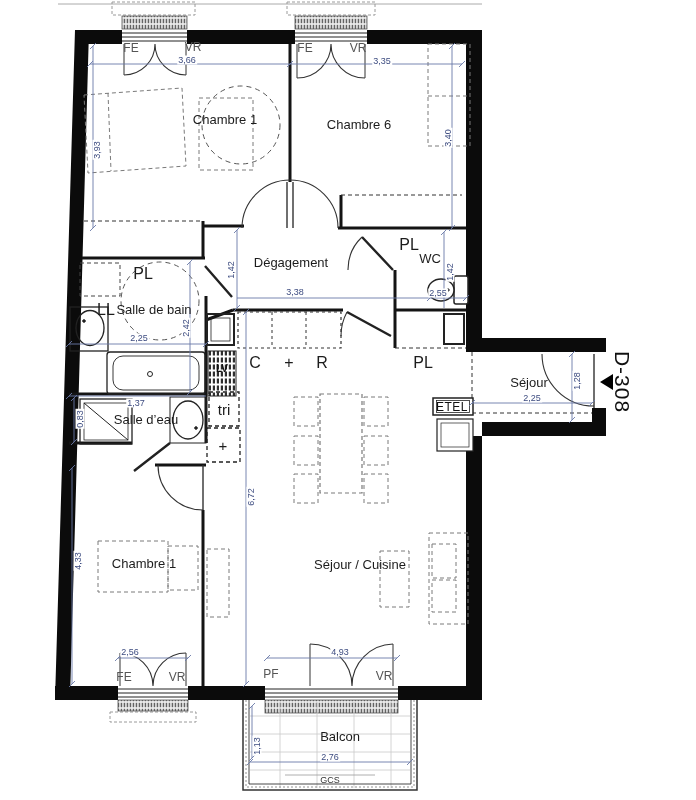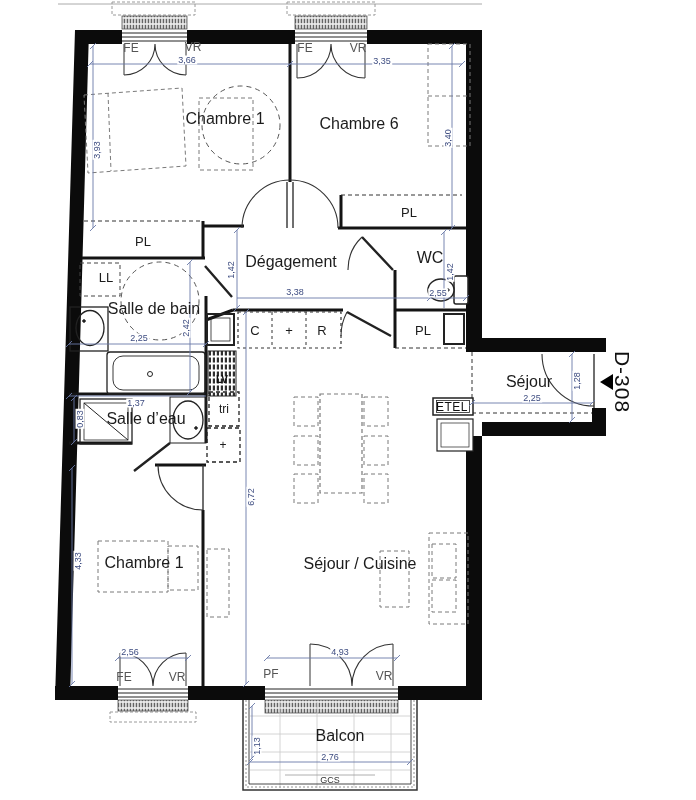--- a/index.html
+++ b/index.html
@@ -1,24 +1,24 @@
 <!DOCTYPE html>
 <html><head>
 <meta charset="utf-8">
 <style>
   html,body{margin:0;padding:0;background:#fff;}
   #plan{position:relative;width:696px;height:800px;background:#ffffff;overflow:hidden;
         font-family:"Liberation Sans",sans-serif;}
   #plan svg{position:absolute;left:0;top:0;}
   .lbl{position:absolute;transform:translate(-50%,-50%);white-space:nowrap;color:#1c1c1c;line-height:1;}
-  .room{font-size:16px;text-align:center;}
-  .small{font-size:13px;}
-  .big{font-size:12px;}
+  .room{font-size:13px;text-align:center;}
+  .small{font-size:16px;margin-top:33px;}
+  .big{font-size:15px;}
   .tiny{font-size:12px;color:#555;}
-  .fix{font-size:10px;font-weight:bold;color:#111;margin-top:11px;}
+  .fix{font-size:10px;font-weight:bold;color:#111;}
   .dim{font-size:9px;color:#3d4c80;background:#fff;padding:0 1px;}
   .v{transform:translate(-50%,-50%) rotate(-90deg);}
   .unit{transform:translate(-50%,-50%) rotate(90deg);font-size:21px;color:#101010;letter-spacing:1px;}
   .etel{font-size:12px;color:#111;letter-spacing:.5px;}
   .gcs{font-size:9px;color:#333;}
 </style>
 </head>
 <body>
 
 <div id="plan">

